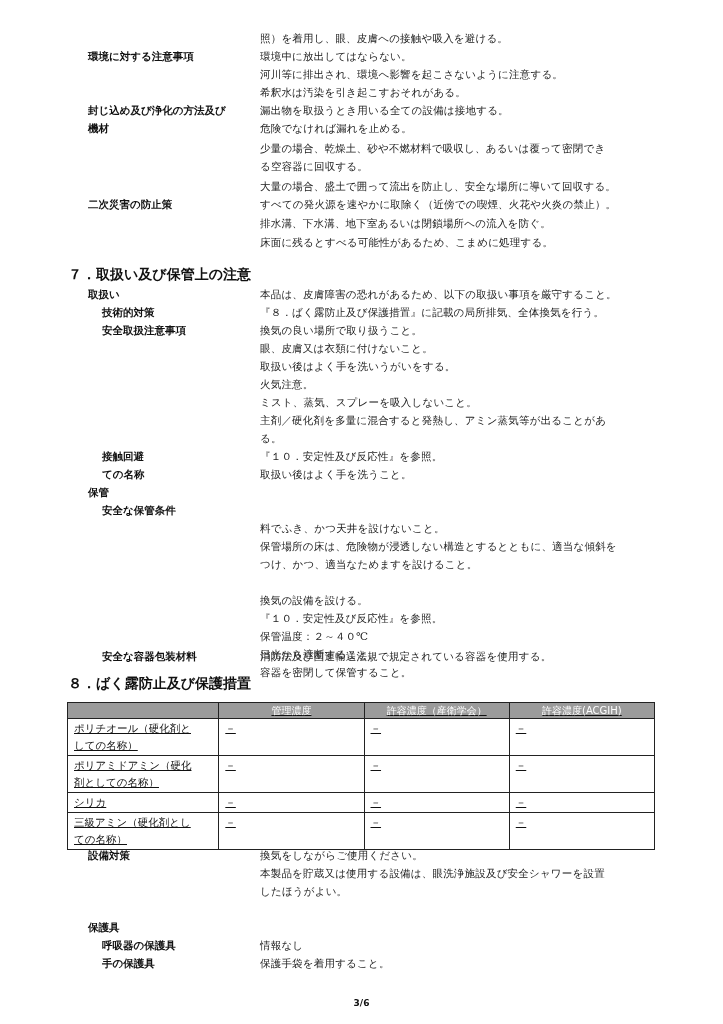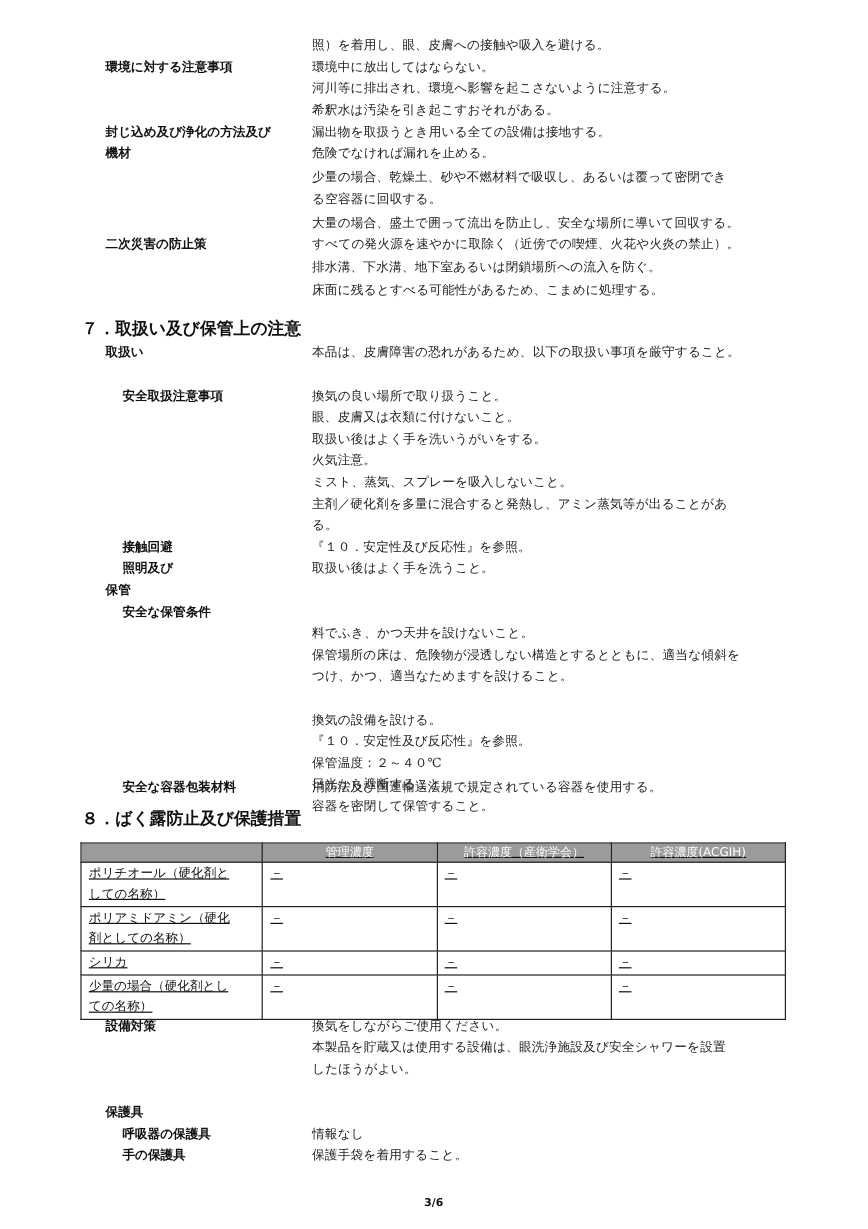--- a/index.html
+++ b/index.html
@@ -81,20 +81,24 @@
     <span class="lbl l0"></span>
     <span class="val">床面に残るとすべる可能性があるため、こまめに処理する。</span>
   </div>
 
   <div class="section-title" style="top:264px">７．取扱い及び保管上の注意</div>
 
   <div class="row" style="top:285px">
     <span class="lbl l0">取扱い</span>
     <span class="val">本品は、皮膚障害の恐れがあるため、以下の取扱い事項を厳守すること。</span>
   </div>
+  <div class="row" style="top:303px">
+    <span class="lbl l1">技術的対策</span>
+    <span class="val">『８．ばく露防止及び保護措置』に記載の局所排気、全体換気を行う。</span>
+  </div>
   <div class="row" style="top:321px">
     <span class="lbl l1">安全取扱注意事項</span>
     <span class="val">換気の良い場所で取り扱うこと。</span>
   </div>
   <div class="row" style="top:339px">
     <span class="lbl l1"></span>
     <span class="val">眼、皮膚又は衣類に付けないこと。</span>
   </div>
   <div class="row" style="top:357px">
     <span class="lbl l1"></span>
@@ -114,21 +118,21 @@
   </div>
   <div class="row" style="top:429px">
     <span class="lbl l1"></span>
     <span class="val">る。</span>
   </div>
   <div class="row" style="top:447px">
     <span class="lbl l1">接触回避</span>
     <span class="val">『１０．安定性及び反応性』を参照。</span>
   </div>
   <div class="row" style="top:465px">
-    <span class="lbl l1">照明及び</span>
+    <span class="lbl l1">ての名称</span>
     <span class="val">取扱い後はよく手を洗うこと。</span>
   </div>
   <div class="row" style="top:483px">
     <span class="lbl l0">保管</span>
     <span class="val"></span>
   </div>
   <div class="row" style="top:501px">
     <span class="lbl l1">安全な保管条件</span>
   </div>
   <div class="row" style="top:519px">
@@ -192,21 +196,21 @@
         <td class="v">－</td>
         <td class="v">－</td>
       </tr>
       <tr>
         <td class="name">シリカ</td>
         <td class="v">－</td>
         <td class="v">－</td>
         <td class="v">－</td>
       </tr>
       <tr>
-        <td class="name"><span>少量の場合（硬化剤とし</span><br><span>ての名称）</span></td>
+        <td class="name"><span>三級アミン（硬化剤とし</span><br><span>ての名称）</span></td>
         <td class="v">－</td>
         <td class="v">－</td>
         <td class="v">－</td>
       </tr>
     </tbody>
   </table>
 
   <div class="row" style="top:846px">
     <span class="lbl l0">設備対策</span>
     <span class="val">換気をしながらご使用ください。</span>

